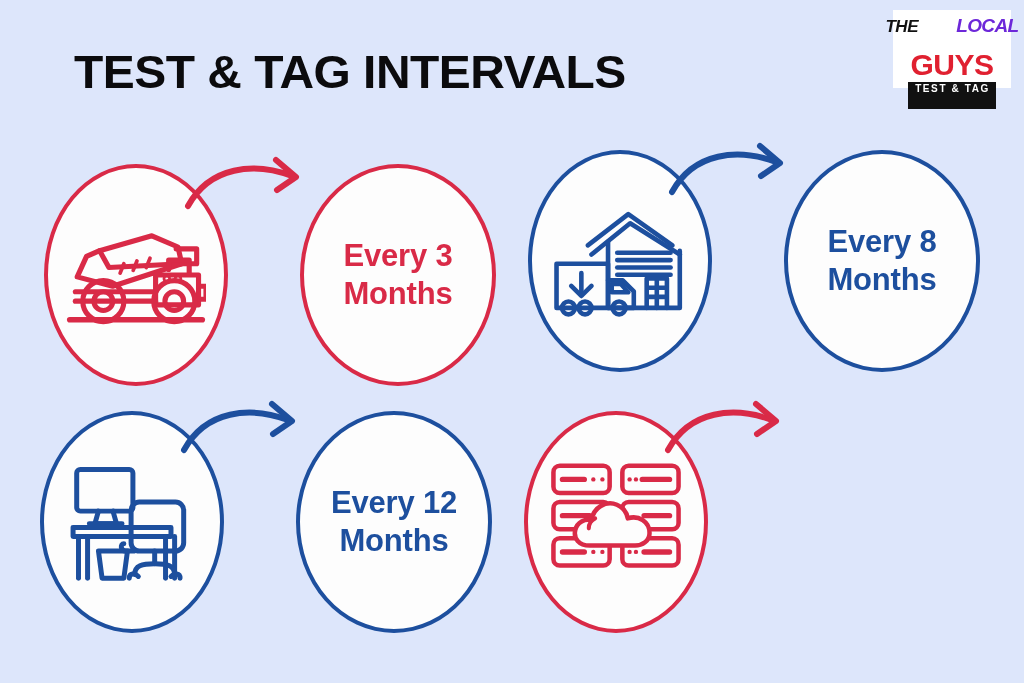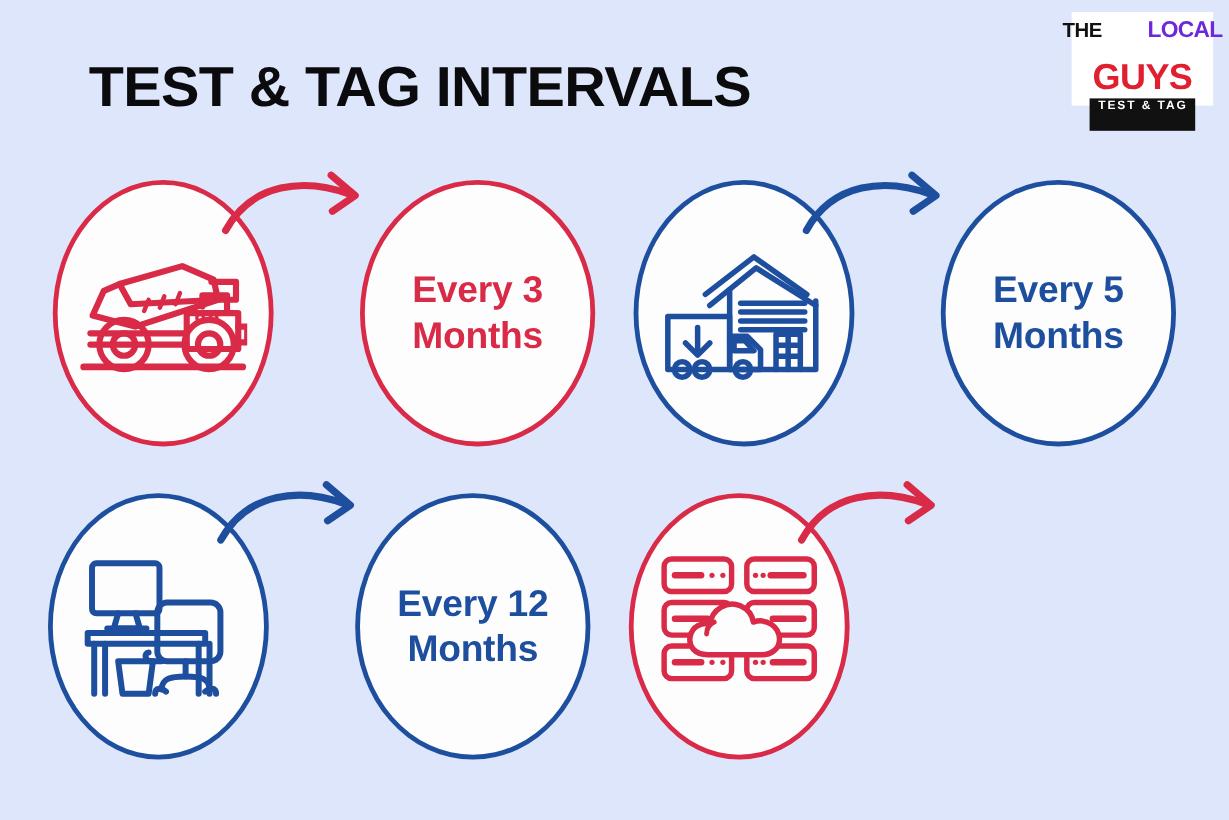--- a/index.html
+++ b/index.html
@@ -51,20 +51,21 @@
     flex-direction: column;
     align-items: center;
     justify-content: flex-start;
   }
   .logo-line1 {
     display: flex;
     align-items: baseline;
     gap: 2px;
     line-height: 1;
     margin-top: 1px;
+    font-style: italic;
   }
   .logo-the {
     font-size: 17px;
     font-weight: bold;
     color: #111111;
     letter-spacing: -0.4px;
     font-family: "Liberation Sans", sans-serif;
   }
   .logo-local {
     font-size: 19px;
@@ -151,21 +152,21 @@
   <div id="logo">
     <div class="logo-line1">
       <span class="logo-the">THE</span>
       <span class="logo-local">LOCAL</span>
     </div>
     <div class="logo-guys">GUYS</div>
     <div class="logo-bar">TEST &amp; TAG</div>
   </div>
 </div>
 
-<div class="pair" style="left:44px; top:142px; width:452px; height:230px;">
+<div class="pair" style="left:44px; top:156px; width:452px; height:230px;">
 
   <div class="circle red icon-circle" style="left:0px; top:8px;">
     <div class="icon-wrap">
       <svg viewBox="0 0 150 120" width="140" height="112" fill="none" stroke="#d92a47" stroke-width="5.5" stroke-linecap="round" stroke-linejoin="round">
 
         <path d="M12 62 L22 40 L36 34 L92 18 L120 30 L124 48 L50 72 Z"></path>
         <path d="M36 34 L46 52 L124 48"></path>
 
         <path d="M62 48 L58 58" stroke-width="4"></path>
         <path d="M76 45 L72 55" stroke-width="4"></path>
@@ -239,21 +240,21 @@
   </div>
 
   <div class="arrow" style="left:140px; top:0px;">
     <svg width="130" height="60" viewBox="0 0 130 60" fill="none" stroke="#1d4f9e" stroke-width="6" stroke-linecap="round" stroke-linejoin="round">
       <path d="M4 50 C26 10, 70 6, 108 20"></path>
       <path d="M92 4 L112 21 L93 34"></path>
     </svg>
   </div>
 
   <div class="circle blue text-circle" style="left:256px; top:8px;">
-    <div class="circle-label label-blue">Every 5
+    <div class="circle-label label-blue">Every 8
 Months</div>
   </div>
 </div>
 
 <div class="pair" style="left:40px; top:403px; width:452px; height:230px;">
 
   <div class="circle blue icon-circle" style="left:0px; top:8px;">
     <div class="icon-wrap">
       <svg viewBox="0 0 150 140" width="136" height="128" fill="none" stroke="#1d4f9e" stroke-width="5.5" stroke-linecap="round" stroke-linejoin="round">
 

